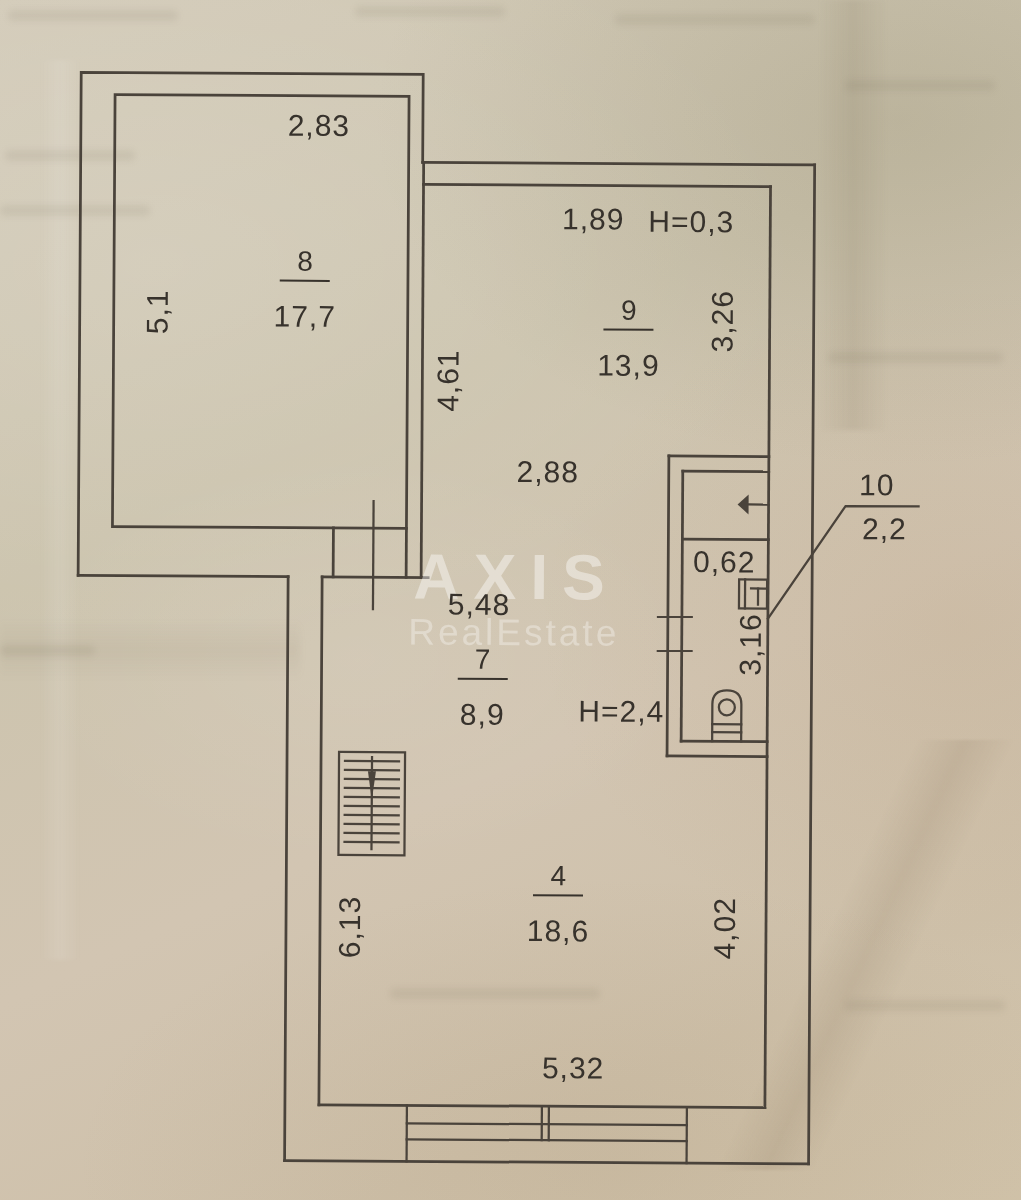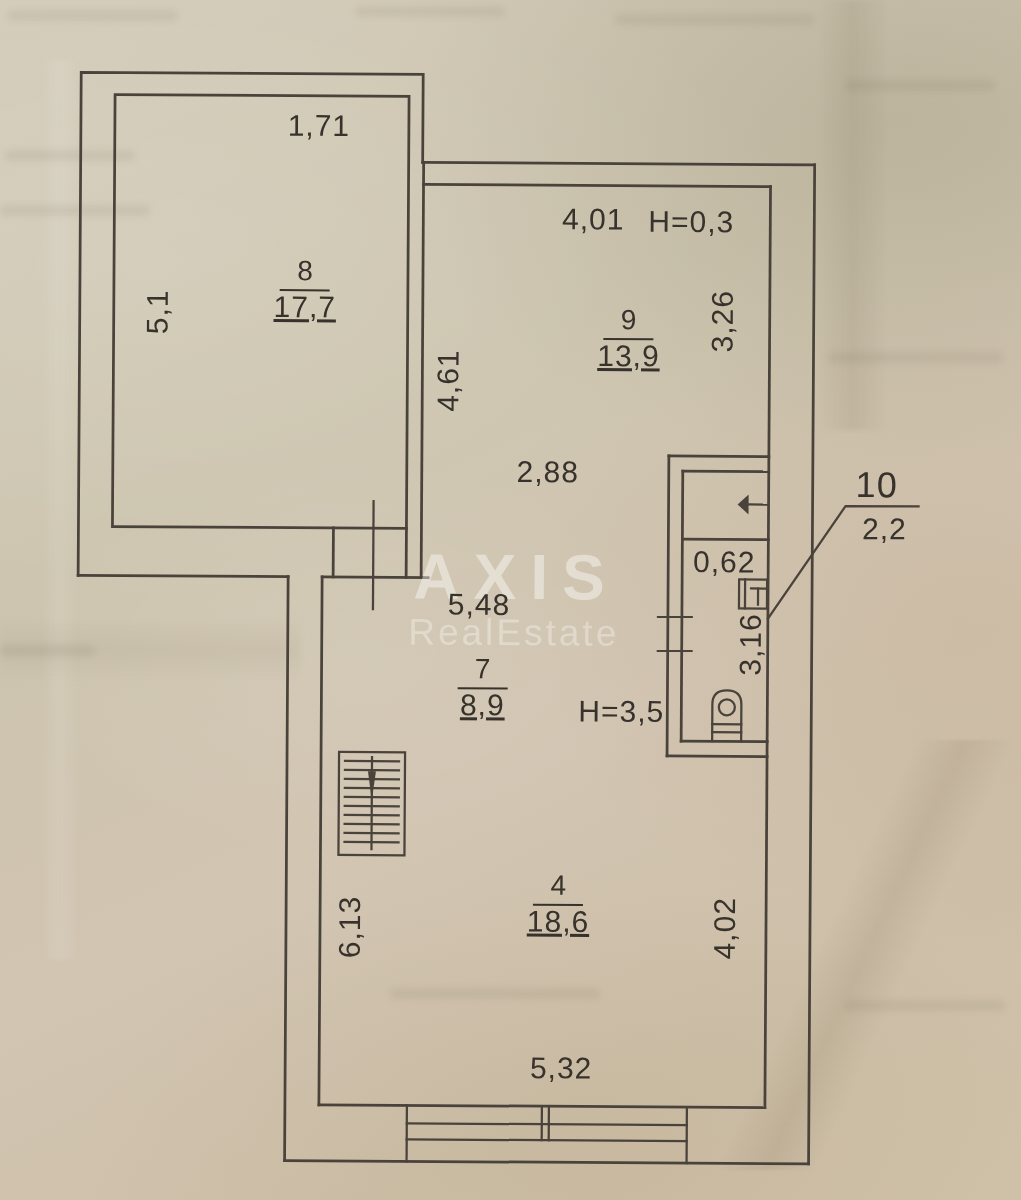--- a/index.html
+++ b/index.html
@@ -20,27 +20,27 @@
   .crease.c3{left:40px;top:60px;width:40px;height:900px;background:linear-gradient(90deg,transparent,rgba(255,255,255,0.10),transparent);filter:blur(2px);}
   .crease.c4{left:0px;top:620px;width:300px;height:60px;background:linear-gradient(180deg,transparent,rgba(120,104,80,0.08),transparent);filter:blur(3px);}
   .ghost{position:absolute;height:11px;border-radius:6px;background:rgba(105,96,80,0.10);filter:blur(3px);pointer-events:none;}
   .plan-wrap{position:absolute;left:0;top:0;width:1021px;height:1200px;transform:rotate(0.35deg);transform-origin:50% 50%;}
   svg.plan{position:absolute;left:0;top:0;}
   .lbl{
     position:absolute;color:#37322c;font-size:30px;letter-spacing:1px;line-height:1;
     transform:translate(-50%,-50%);white-space:nowrap;
   }
   .lbl.rot{transform:translate(-50%,-50%) rotate(-90deg);}
-  .lbl.small{font-size:36px;}
+  .lbl.small{font-size:30px;}
   .room-label{
     position:absolute;display:flex;flex-direction:column;align-items:center;
     color:#37322c;transform:translate(-50%,-50%);line-height:1;
   }
   .room-label .num{font-size:28px;padding:0 17px 4px 17px;border-bottom:2.5px solid #37322c;}
-  .room-label .area{font-size:30px;padding-top:1px;letter-spacing:1px;text-decoration:underline;}
+  .room-label .area{font-size:30px;padding-top:20px;letter-spacing:1px;}
   .wm{position:absolute;transform:translate(-50%,-50%);white-space:nowrap;pointer-events:none;}
   .wm.brand{font-size:64px;font-weight:bold;letter-spacing:14px;color:rgba(255,255,255,0.42);}
   .wm.sub{font-size:37px;font-weight:400;letter-spacing:3px;color:rgba(255,255,255,0.33);}
 </style>
 </head>
 <body>
 
 <div class="photo">
 
   <div class="crease c1"></div>
@@ -147,34 +147,34 @@
       </g>
 
       <g stroke-width="2.25">
         <path d="M768,617 L845,504 L918,504"></path>
       </g>
     </svg>
 
     <div class="wm brand" style="left:516px;top:577px">AXIS</div>
     <div class="wm sub" style="left:514px;top:633px">RealEstate</div>
 
-    <div class="lbl" style="left:316px;top:127px">1,71</div>
+    <div class="lbl" style="left:316px;top:127px">2,83</div>
     <div class="lbl rot" style="left:156px;top:314px">5,1</div>
-    <div class="lbl" style="left:591px;top:219px">4,01</div>
+    <div class="lbl" style="left:591px;top:219px">1,89</div>
     <div class="lbl" style="left:689px;top:221px">H=0,3</div>
     <div class="lbl rot" style="left:447px;top:381px">4,61</div>
     <div class="lbl rot" style="left:721px;top:320px">3,26</div>
     <div class="lbl" style="left:547px;top:472px">2,88</div>
     <div class="lbl" style="left:479px;top:605px">5,48</div>
-    <div class="lbl" style="left:622px;top:711px">H=3,5</div>
+    <div class="lbl" style="left:622px;top:711px">H=2,4</div>
     <div class="lbl" style="left:724px;top:561px">0,62</div>
     <div class="lbl rot" style="left:751px;top:643px">3,16</div>
     <div class="lbl rot" style="left:352px;top:928px">6,13</div>
     <div class="lbl rot" style="left:727px;top:927px">4,02</div>
-    <div class="lbl" style="left:564px;top:1068px">5,32</div>
+    <div class="lbl" style="left:576px;top:1068px">5,32</div>
 
     <div class="room-label" style="left:303px;top:291px">
       <div class="num">8</div>
       <div class="area">17,7</div>
     </div>
 
     <div class="room-label" style="left:627px;top:338px">
       <div class="num">9</div>
       <div class="area">13,9</div>
     </div>

